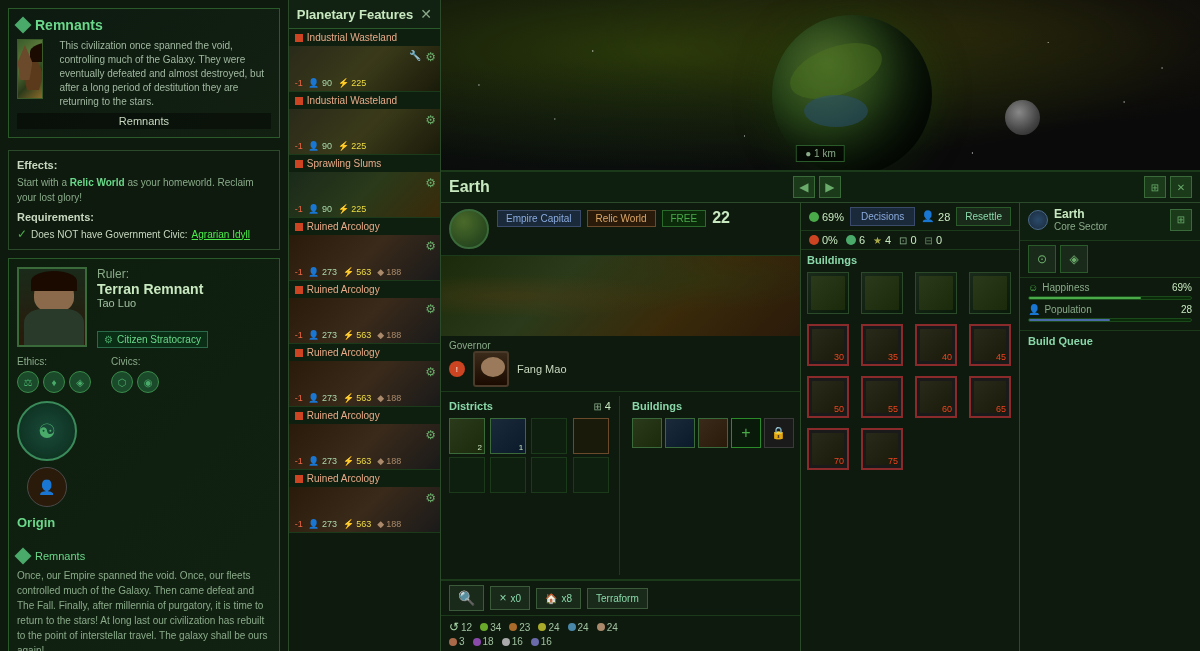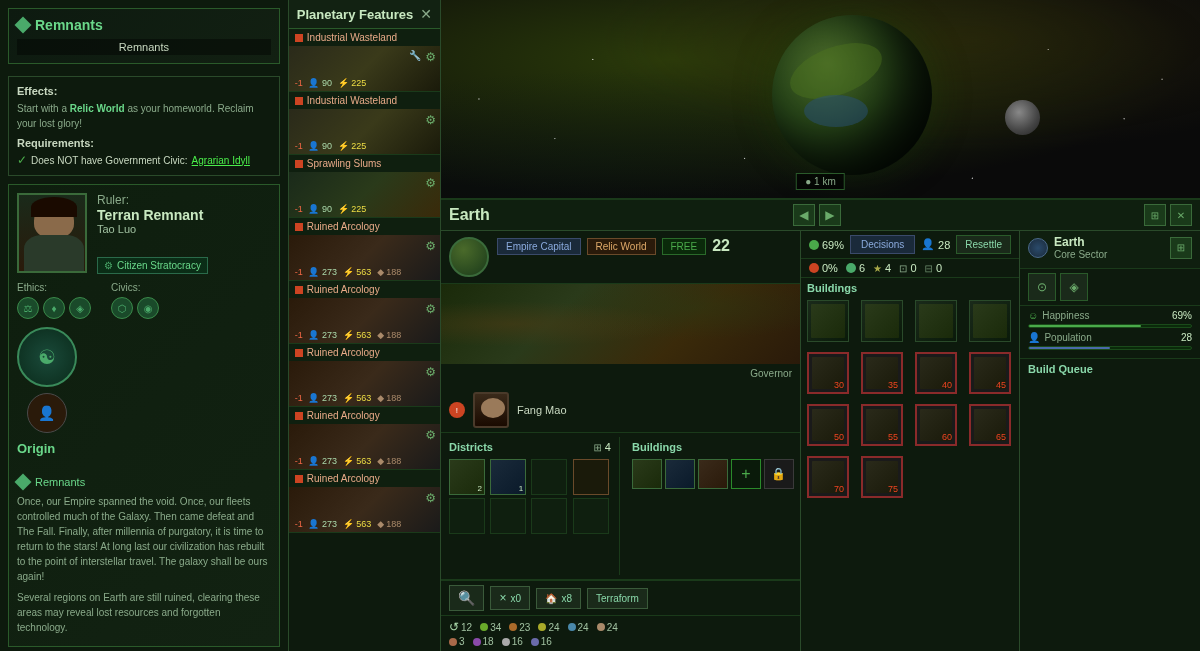--- a/index.html
+++ b/index.html
@@ -399,21 +399,21 @@
     .right-panel {
       flex: 1;
       height: 651px;
       display: flex;
       flex-direction: column;
       background: #080e08;
     }
 
     
     .planet-view {
-      height: 200px;
+      height: 172px;
       background: radial-gradient(ellipse at 30% 30%, #2a3a0a, #0a0a0a 70%);
       position: relative;
       overflow: hidden;
       border-bottom: 2px solid #1a3a1a;
       text-decoration: underline;
     }
     .planet-sphere {
       position: absolute;
       top: 15px;
       left: 50%;
@@ -587,22 +587,21 @@
         radial-gradient(ellipse at 70% 30%, rgba(40,60,20,0.4), transparent 40%);
     }
 
     .governor-section {
       padding: 4px 8px;
       border-bottom: 1px solid #1a3a1a;
     }
     .governor-label {
       font-size: 10px;
       color: #8aaa8a;
-      margin-bottom: 13px;
-      text-align: right;
+      margin-bottom: 0;
     }
     .governor-row {
       display: flex;
       align-items: center;
       gap: 8px;
     }
     .governor-portrait {
       width: 36px; height: 36px;
       background: linear-gradient(180deg, #3a2a1a, #1a0a00);
       border: 2px solid #4a3a2a;
@@ -984,20 +983,26 @@
   </style>
 </head>
 <body>
 
 <div class="left-panel">
 
   <div class="origin-card">
     <div class="origin-card-header">
       <div class="origin-diamond"></div>
       <span class="origin-title">Remnants</span>
+    </div>
+    <div style="display:flex; gap:8px;">
+      <div class="origin-image">
+        <div class="leader-hair"></div>
+      </div>
+      <p class="origin-desc">This civilization once spanned the void, controlling much of the Galaxy. They were eventually defeated and almost destroyed, but after a long period of destitution they are returning to the stars.</p>
     </div>
     <div class="origin-label">Remnants</div>
   </div>
 
   <div class="effects-section">
     <div class="effects-label">Effects:</div>
     <div class="effects-text">
       Start with a <span class="highlight">Relic World</span> as your homeworld. Reclaim your lost glory!
     </div>
     <div class="req-label">Requirements:</div>

